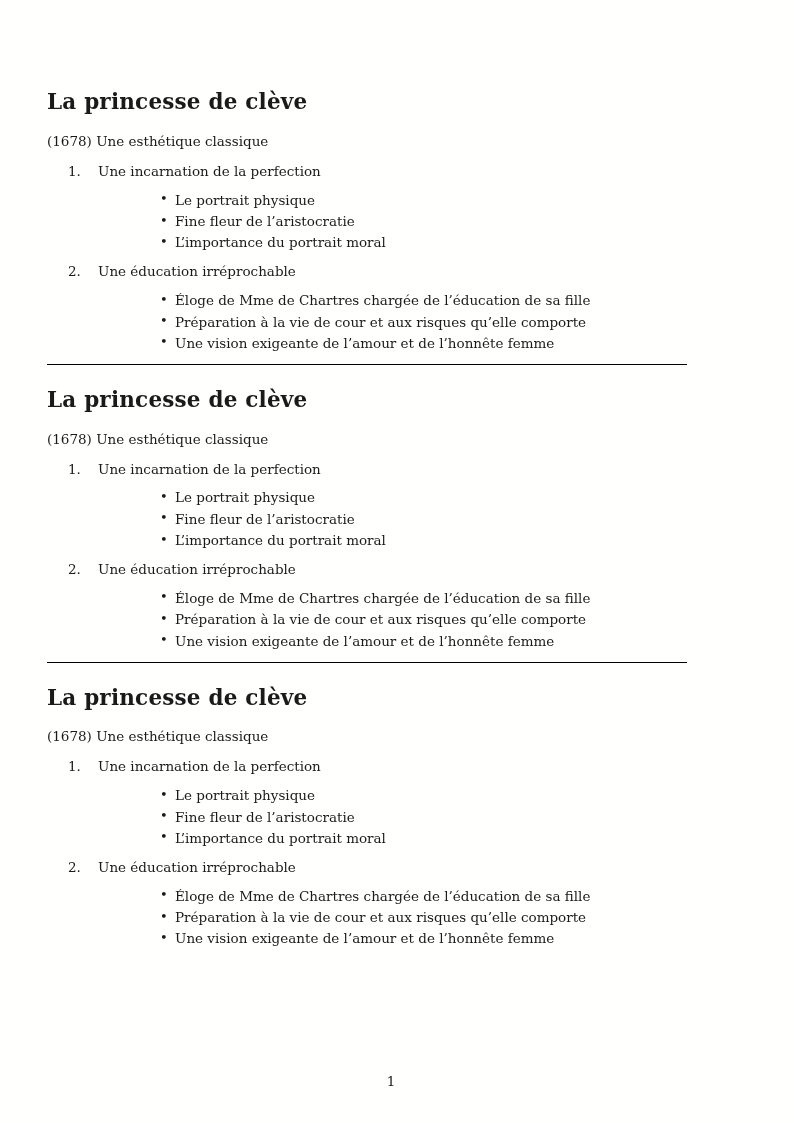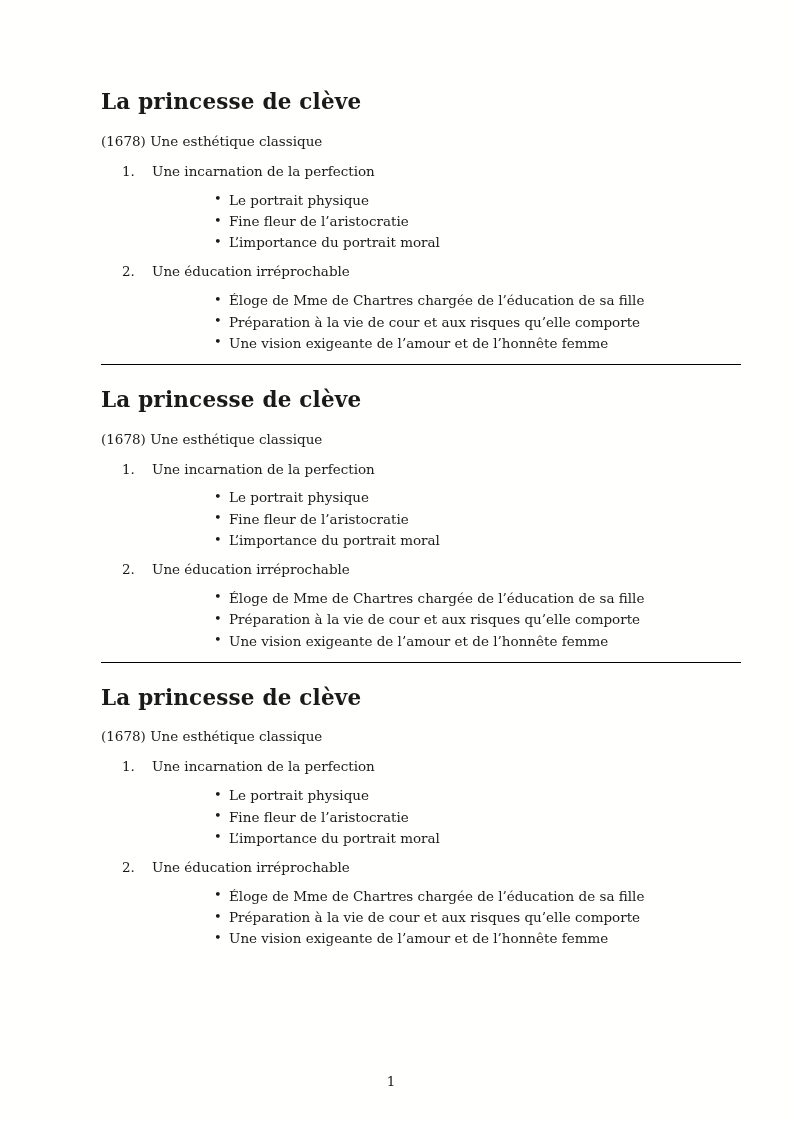--- a/index.html
+++ b/index.html
@@ -7,21 +7,21 @@
   .page {
     position: relative;
     width: 794px;
     height: 1123px;
     margin: 0 auto;
     background: #fffffe;
     color: #1a1a1a;
     font-family: "DejaVu Serif", "Liberation Serif", serif;
     font-size: 13.5px;
     line-height: 1.25;
-    padding: 89px 83px 0 101px;
+    padding: 89px 83px 0 47px;
     overflow: hidden;
   }
   .doc-section { margin: 0; }
   .title {
     font-size: 21.5px;
     font-weight: bold;
     margin: 0 0 17px 0;
     letter-spacing: 0.2px;
   }
   .subtitle { margin: 0 0 13px 0; }

